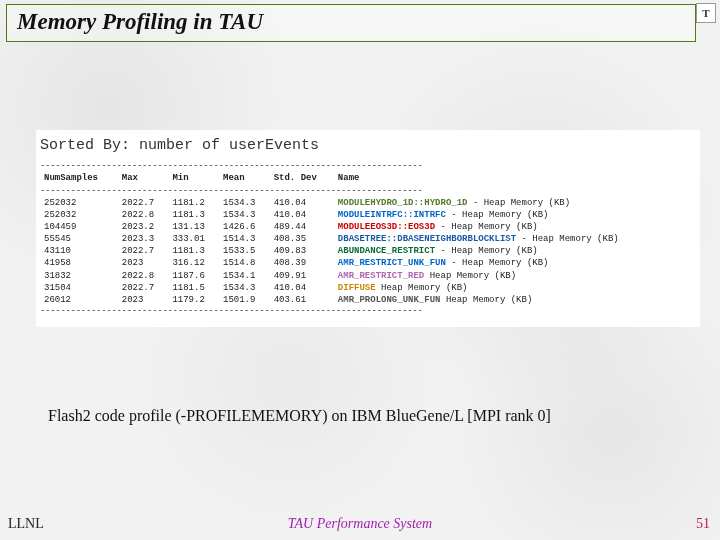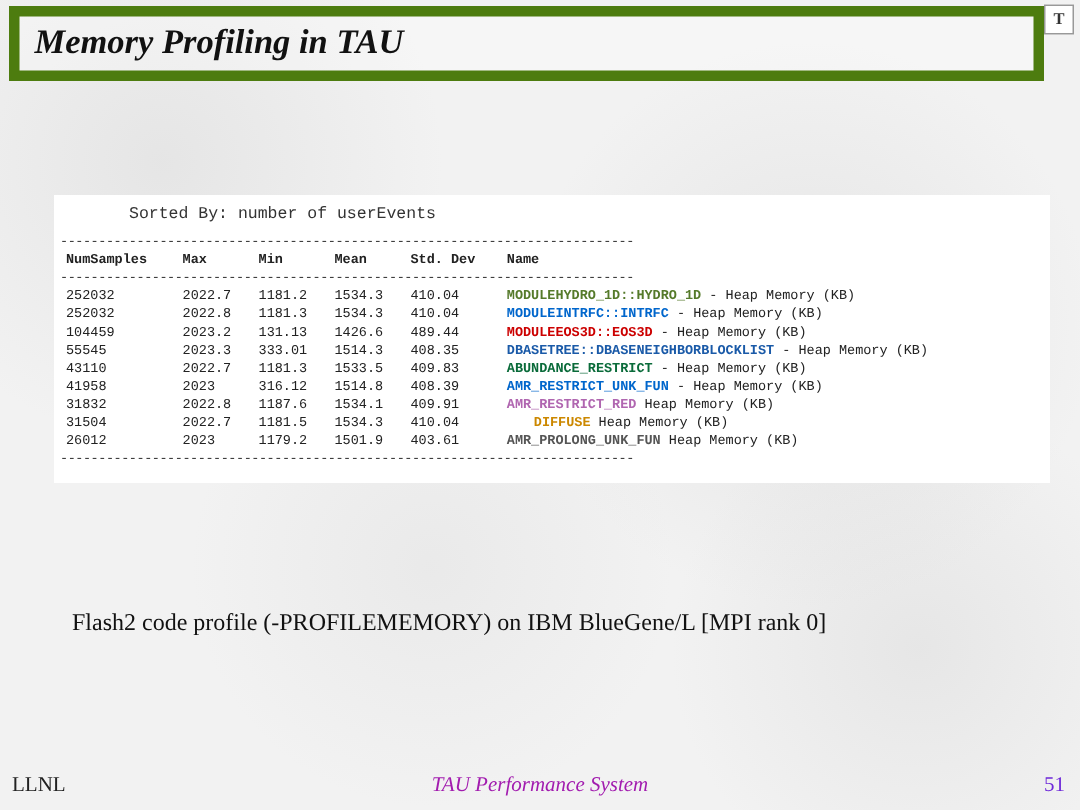--- a/index.html
+++ b/index.html
@@ -20,21 +20,21 @@
       radial-gradient(circle at 75% 40%, rgba(190,190,190,0.25) 0%, transparent 30%),
       radial-gradient(circle at 40% 70%, rgba(200,200,200,0.2) 0%, transparent 28%),
       radial-gradient(circle at 85% 80%, rgba(195,195,195,0.25) 0%, transparent 22%),
       #f2f2f2;
   }
   .title-box {
     position: absolute;
     top: 4px;
     left: 6px;
     right: 24px;
-    border: 7px solid #4d7c0f;
+    border: 1px solid #4d7c0f;
     padding: 4px 10px 6px 10px;
     background: rgba(255,255,255,0.3);
   }
   .title-text {
     font-style: italic;
     font-weight: bold;
     font-size: 23px;
     color: #111;
   }
   .badge {
@@ -58,24 +58,23 @@
     left: 36px;
     right: 20px;
     font-family: 'Courier New', monospace;
     font-size: 9px;
     color: #222;
     background: #fff;
     padding: 6px 4px 10px 4px;
     line-height: 1.35;
   }
   .sort-line {
-    font-size: 11px;
+    font-size: 15px;
     color: #333;
     margin-bottom: 4px;
-    margin-left: 46px;
   }
   .dash-row {
     color: #333;
     letter-spacing: -0.3px;
     white-space: nowrap;
     overflow: hidden;
   }
   table.prof {
     border-collapse: collapse;
     width: 100%;
@@ -118,21 +117,21 @@
     text-align: center;
     font-style: italic;
     font-size: 14px;
     color: #a21caf;
   }
   .footer-right {
     position: absolute;
     bottom: 8px;
     right: 10px;
     font-size: 14px;
-    color: #6d28d9;
+    color: #be185d;
     text-align: center;
   }
 </style>
 </head>
 <body>
 <div class="bg-texture"></div>
 
 <div class="title-box">
   <span class="title-text">Memory Profiling in TAU</span>
 </div>
@@ -216,21 +215,21 @@
           <td>1534.1</td>
           <td>409.91</td>
           <td class="name-cell"><span class="fn" style="color: rgb(176, 102, 176);">AMR_RESTRICT_RED</span><span>    Heap Memory (KB)</span></td>
         </tr>
         <tr>
           <td>31504</td>
           <td>2022.7</td>
           <td>1181.5</td>
           <td>1534.3</td>
           <td>410.04</td>
-          <td class="name-cell"><span class="fn" style="color: rgb(204, 136, 0); margin-left: 18px;">DIFFUSE</span><span>    Heap Memory (KB)</span></td>
+          <td class="name-cell"><span class="fn" style="color: rgb(204, 136, 0);">DIFFUSE</span><span>    Heap Memory (KB)</span></td>
         </tr>
         <tr>
           <td>26012</td>
           <td>2023</td>
           <td>1179.2</td>
           <td>1501.9</td>
           <td>403.61</td>
           <td class="name-cell"><span class="fn" style="color: rgb(85, 85, 85);">AMR_PROLONG_UNK_FUN</span><span>    Heap Memory (KB)</span></td>
         </tr>
       </tbody>

